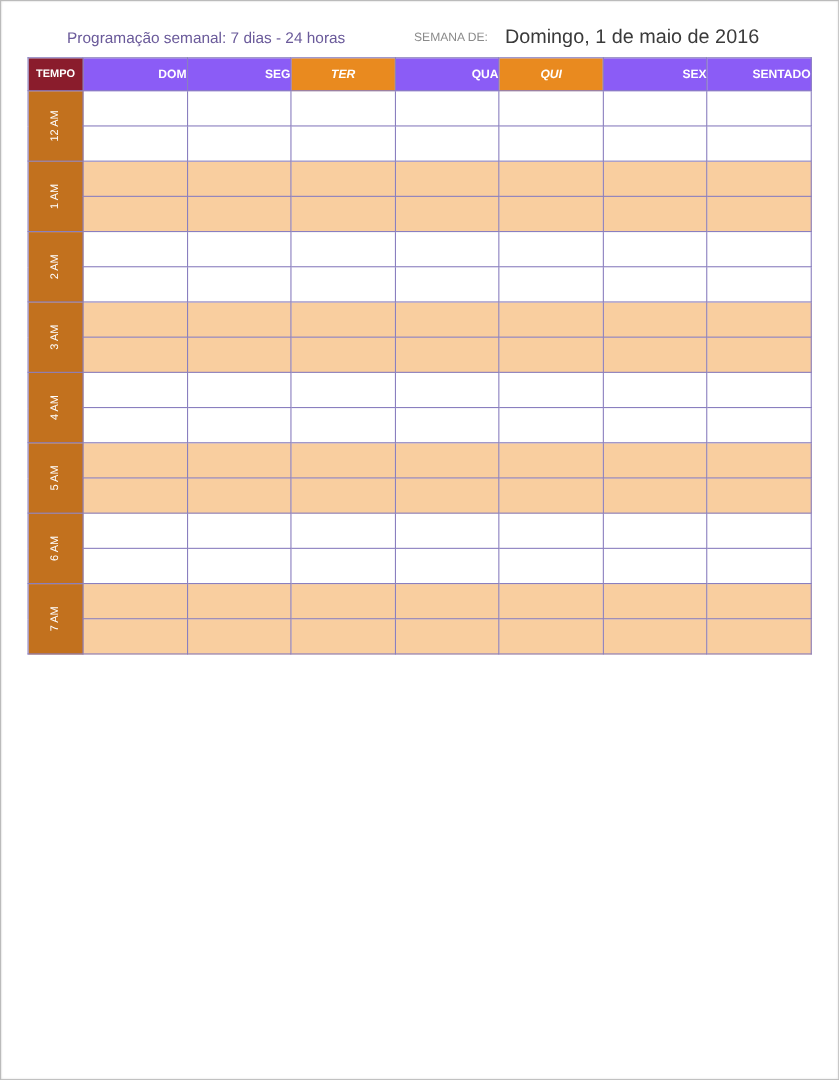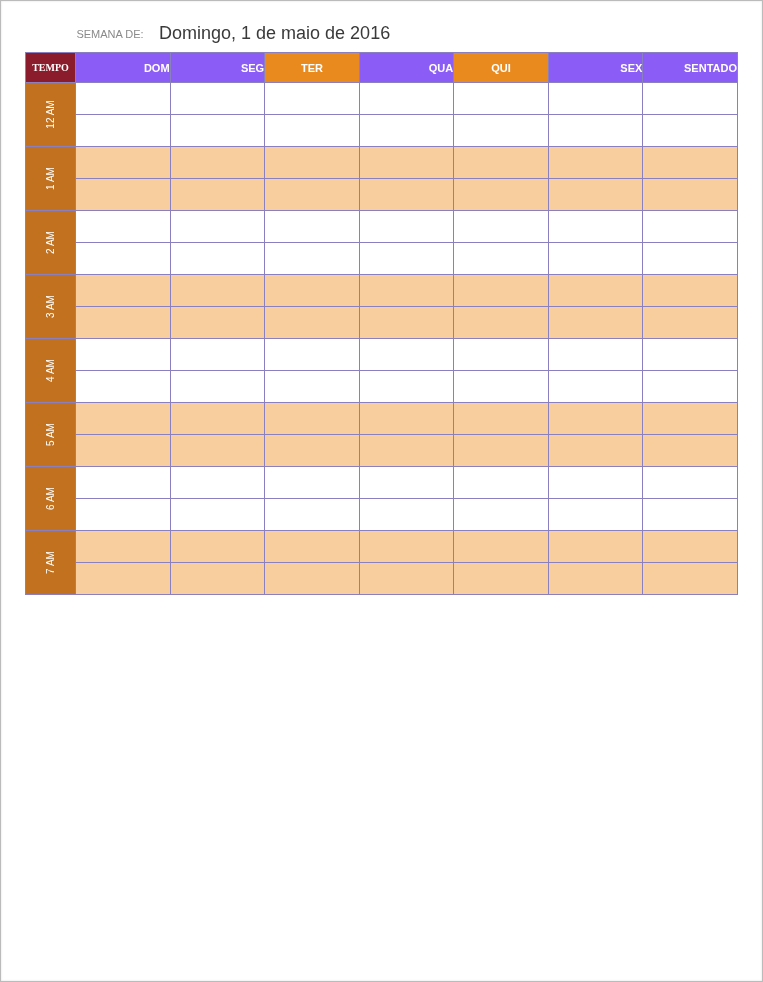--- a/index.html
+++ b/index.html
@@ -59,39 +59,39 @@
     
   }
   th.header-time {
     background: #8a1c2c;
     color: #ffffff;
     font-size: 10px;
     font-weight: bold;
     height: 18px;
     text-align: center;
     vertical-align: middle;
-    font-family: Liberation Serif, serif;
   }
   th.header-maroon {
     background: #8b5cf6;
     color: #ffffff;
     font-size: 11px;
     font-weight: bold;
     height: 30px;
     text-align: right;
     vertical-align: middle;
   }
   th.header-orange {
     background: #e98a1f;
     color: #ffffff;
     font-size: 11px;
     font-weight: bold;
     height: 30px;
     text-align: center;
     vertical-align: middle;
+    font-style: italic;
   }
   td.time-label {
     background: #c2711e;
     color: #ffffff;
     font-size: 10px;
     font-weight: normal;
     text-align: center;
     vertical-align: middle;
     width: 50px;
   }
@@ -105,20 +105,21 @@
   }
   td.cell.white { background: #ffffff; }
   td.cell.peach { background: #f9ce9f; }
 </style>
 </head>
 <body>
 
 <div class="page">
 
   <div class="header-row">
+    <div class="title">Programação semanal: 7 dias - 24 horas</div>
     <div class="week-label">SEMANA DE:</div>
     <div class="week-date">Domingo, 1 de maio de 2016</div>
   </div>
 
   <table>
     <colgroup>
       <col style="width:50px">
       <col>
         <col>
         <col>

